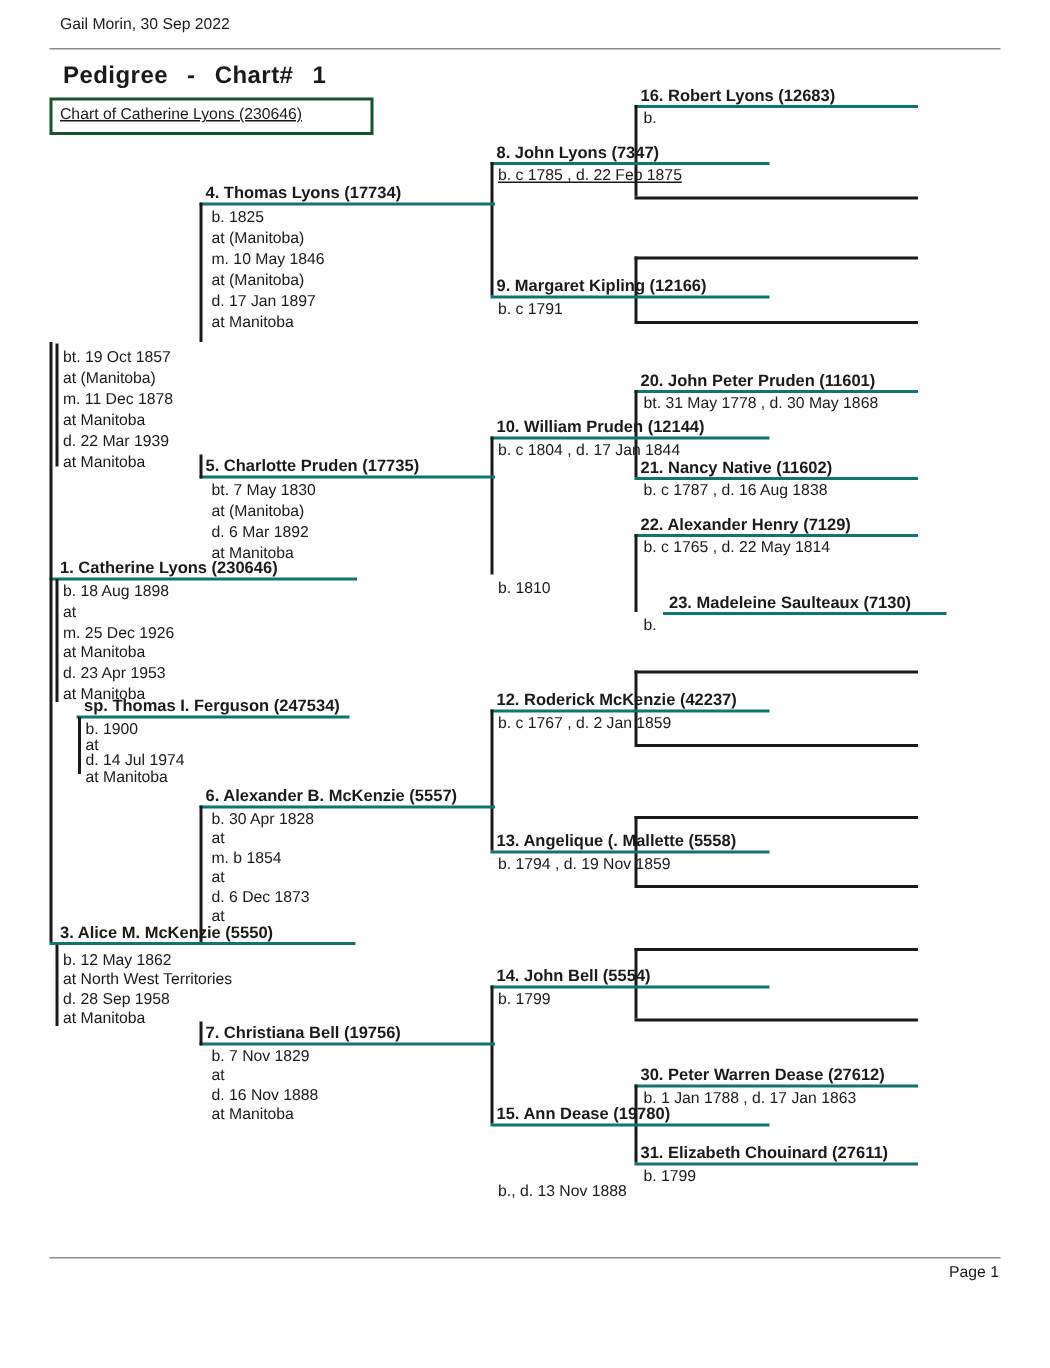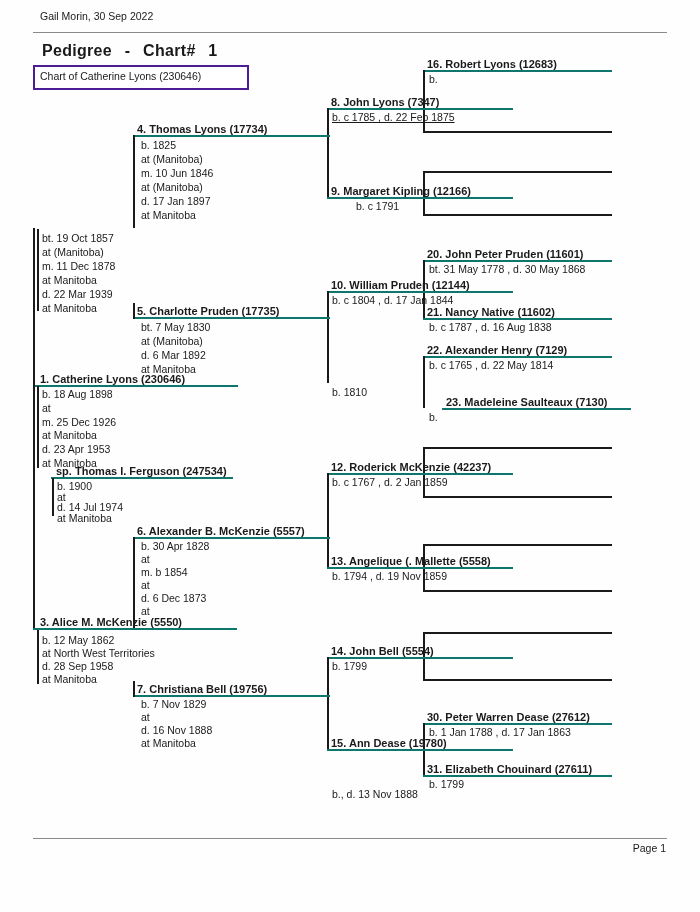--- a/index.html
+++ b/index.html
@@ -5,21 +5,21 @@
   html,body{margin:0;padding:0;background:#e8e8e8;}
   .page{
     position:relative;width:700px;height:912px;margin:0 auto;
     background:#fefefe;overflow:hidden;
     font-family:"Liberation Sans","DejaVu Sans",sans-serif;
     color:#1a1a1a;
   }
   .byline{position:absolute;left:40px;top:10px;font-size:10.5px;}
   .rule{position:absolute;height:1px;background:#8a8a8a;}
   .title{position:absolute;left:42px;top:42px;font-size:16px;font-weight:bold;word-spacing:0.5em;letter-spacing:0.3px;}
-  .chartbox{position:absolute;left:33px;top:65px;width:212px;height:21px;border:2px solid #4c1d95;background:#fff;}
+  .chartbox{position:absolute;left:33px;top:65px;width:212px;height:21px;border:2px solid #14532d;background:#fff;text-decoration:underline;}
   .chartbox span{display:block;padding:3px 0 0 5px;font-size:10.5px;white-space:nowrap;}
   .nm{position:absolute;height:13px;line-height:14px;font-size:11px;font-weight:bold;
       border-bottom:2px solid #0f766e;white-space:nowrap;padding-left:4px;}
   .dt{position:absolute;font-size:10.5px;white-space:nowrap;}
   .dt div{white-space:nowrap;}
   .hl{position:absolute;height:2px;background:#1a1a1a;}
   .vl{position:absolute;width:2px;background:#1a1a1a;}
   .dl{position:absolute;width:1.5px;background:#1a1a1a;}
   .pageno{position:absolute;right:34px;top:842px;font-size:10.5px;}
 </style>
@@ -89,21 +89,21 @@
   <div class="vl" style="left:423px;top:544px;height:46px;"></div>
   <div class="vl" style="left:423px;top:632px;height:47px;"></div>
   <div class="vl" style="left:423px;top:723px;height:52px;"></div>
 
   <div class="nm" style="left:327px;top:95px;width:182px;">8. John Lyons (7347)</div>
   <div class="dt" style="left:332px;top:111px;text-decoration:underline;">
       <div>b. c 1785 , d. 22 Feb 1875</div>
     </div>
 
   <div class="nm" style="left:327px;top:184px;width:182px;">9. Margaret Kipling (12166)</div>
-  <div class="dt" style="left:332px;top:200px;margin-left:24px;">
+  <div class="dt" style="left:332px;top:200px;">
       <div>b. c 1791</div>
     </div>
 
   <div class="nm" style="left:327px;top:278px;width:182px;">10. William Pruden (12144)</div>
   <div class="dt" style="left:332px;top:294px;">
       <div>b. c 1804 , d. 17 Jan 1844</div>
     </div>
 
   <div class="dt" style="left:332px;top:386px;">
       <div>b. 1810</div>
@@ -131,21 +131,21 @@
 
   <div class="vl" style="left:327px;top:108px;height:89px;"></div>
   <div class="vl" style="left:327px;top:291px;height:92px;"></div>
   <div class="vl" style="left:327px;top:473px;height:94px;"></div>
   <div class="vl" style="left:327px;top:657px;height:92px;"></div>
 
   <div class="nm" style="left:133px;top:122px;width:193px;">4. Thomas Lyons (17734)</div>
   <div class="dt" style="left:141px;top:138px;line-height:14px;">
     <div>b. 1825</div>
       <div>at (Manitoba)</div>
-      <div>m. 10 Jun 1846</div>
+      <div>m. 10 May 1846</div>
       <div>at (Manitoba)</div>
       <div>d. 17 Jan 1897</div>
       <div>at Manitoba</div>
   </div>
 
   <div class="nm" style="left:133px;top:304px;width:193px;">5. Charlotte Pruden (17735)</div>
   <div class="dt" style="left:141px;top:320px;line-height:14px;">
     <div>bt. 7 May 1830</div>
       <div>at (Manitoba)</div>
       <div>d. 6 Mar 1892</div>

